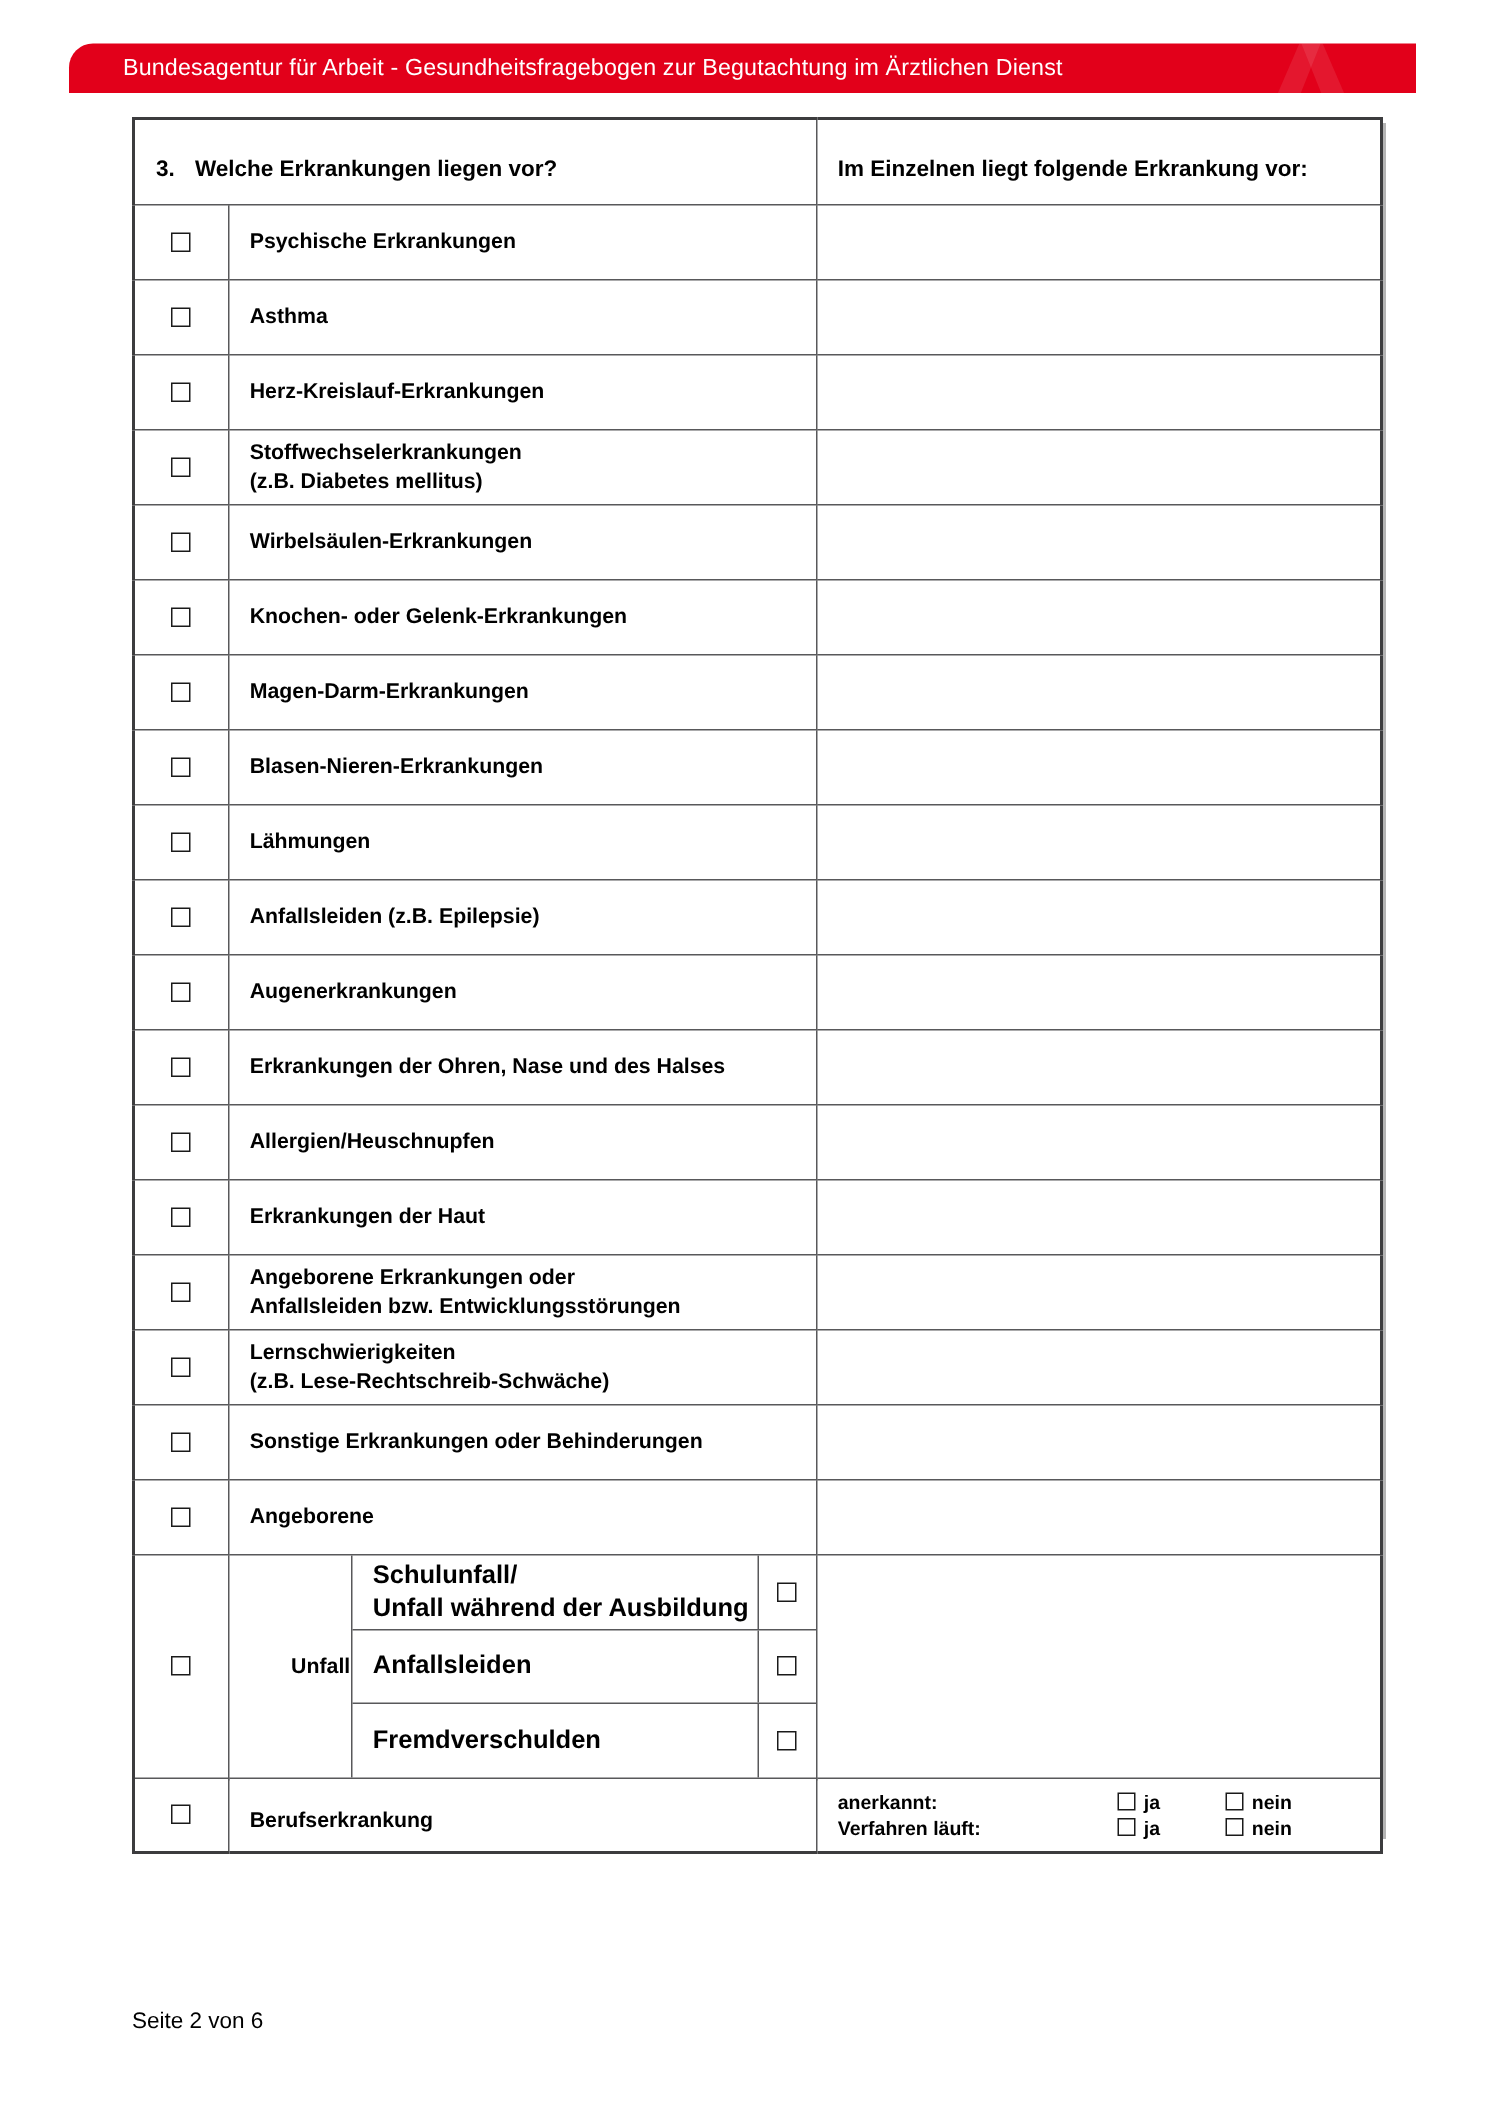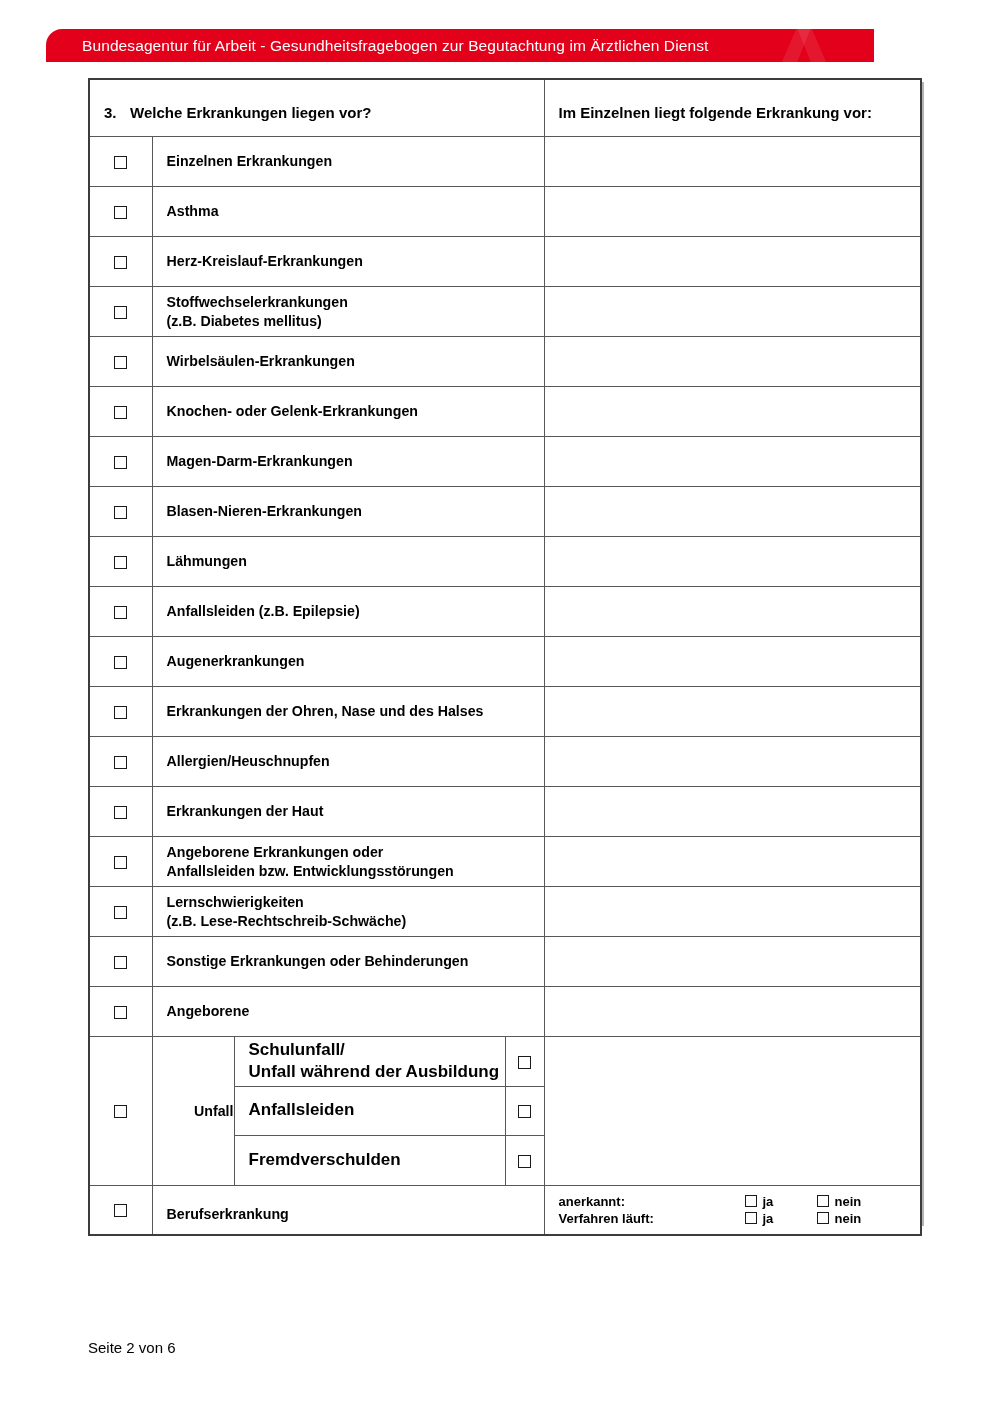--- a/index.html
+++ b/index.html
@@ -15,21 +15,21 @@
     font-family: "Liberation Sans", sans-serif;
     color: #000000;
     overflow: hidden;
   }
 
   
   .banner {
     position: absolute;
     left: 46px;
     top: 29px;
-    width: 828px;
+    width: 898px;
     height: 33px;
     background: #e2001a;
     border-top-left-radius: 16px;
     overflow: hidden;
     display: flex;
     align-items: center;
   }
   .banner-watermark {
     position: absolute;
     right: 8px;
@@ -223,21 +223,21 @@
       <td class="hdr-cell outer-top outer-right">
         <span>Im Einzelnen liegt folgende Erkrankung vor:</span>
       </td>
     </tr>
 
     <tr class="r1">
       <td class="row-check outer-left">
         <span class="cbx"></span>
       </td>
       <td class="row-label">
-        <span>Einzelnen Erkrankungen</span>
+        <span>Psychische Erkrankungen</span>
       </td>
       <td class="outer-right"></td>
     </tr>
 
     <tr class="r1">
       <td class="row-check outer-left">
         <span class="cbx"></span>
       </td>
       <td class="row-label">
         <span>Asthma</span>

